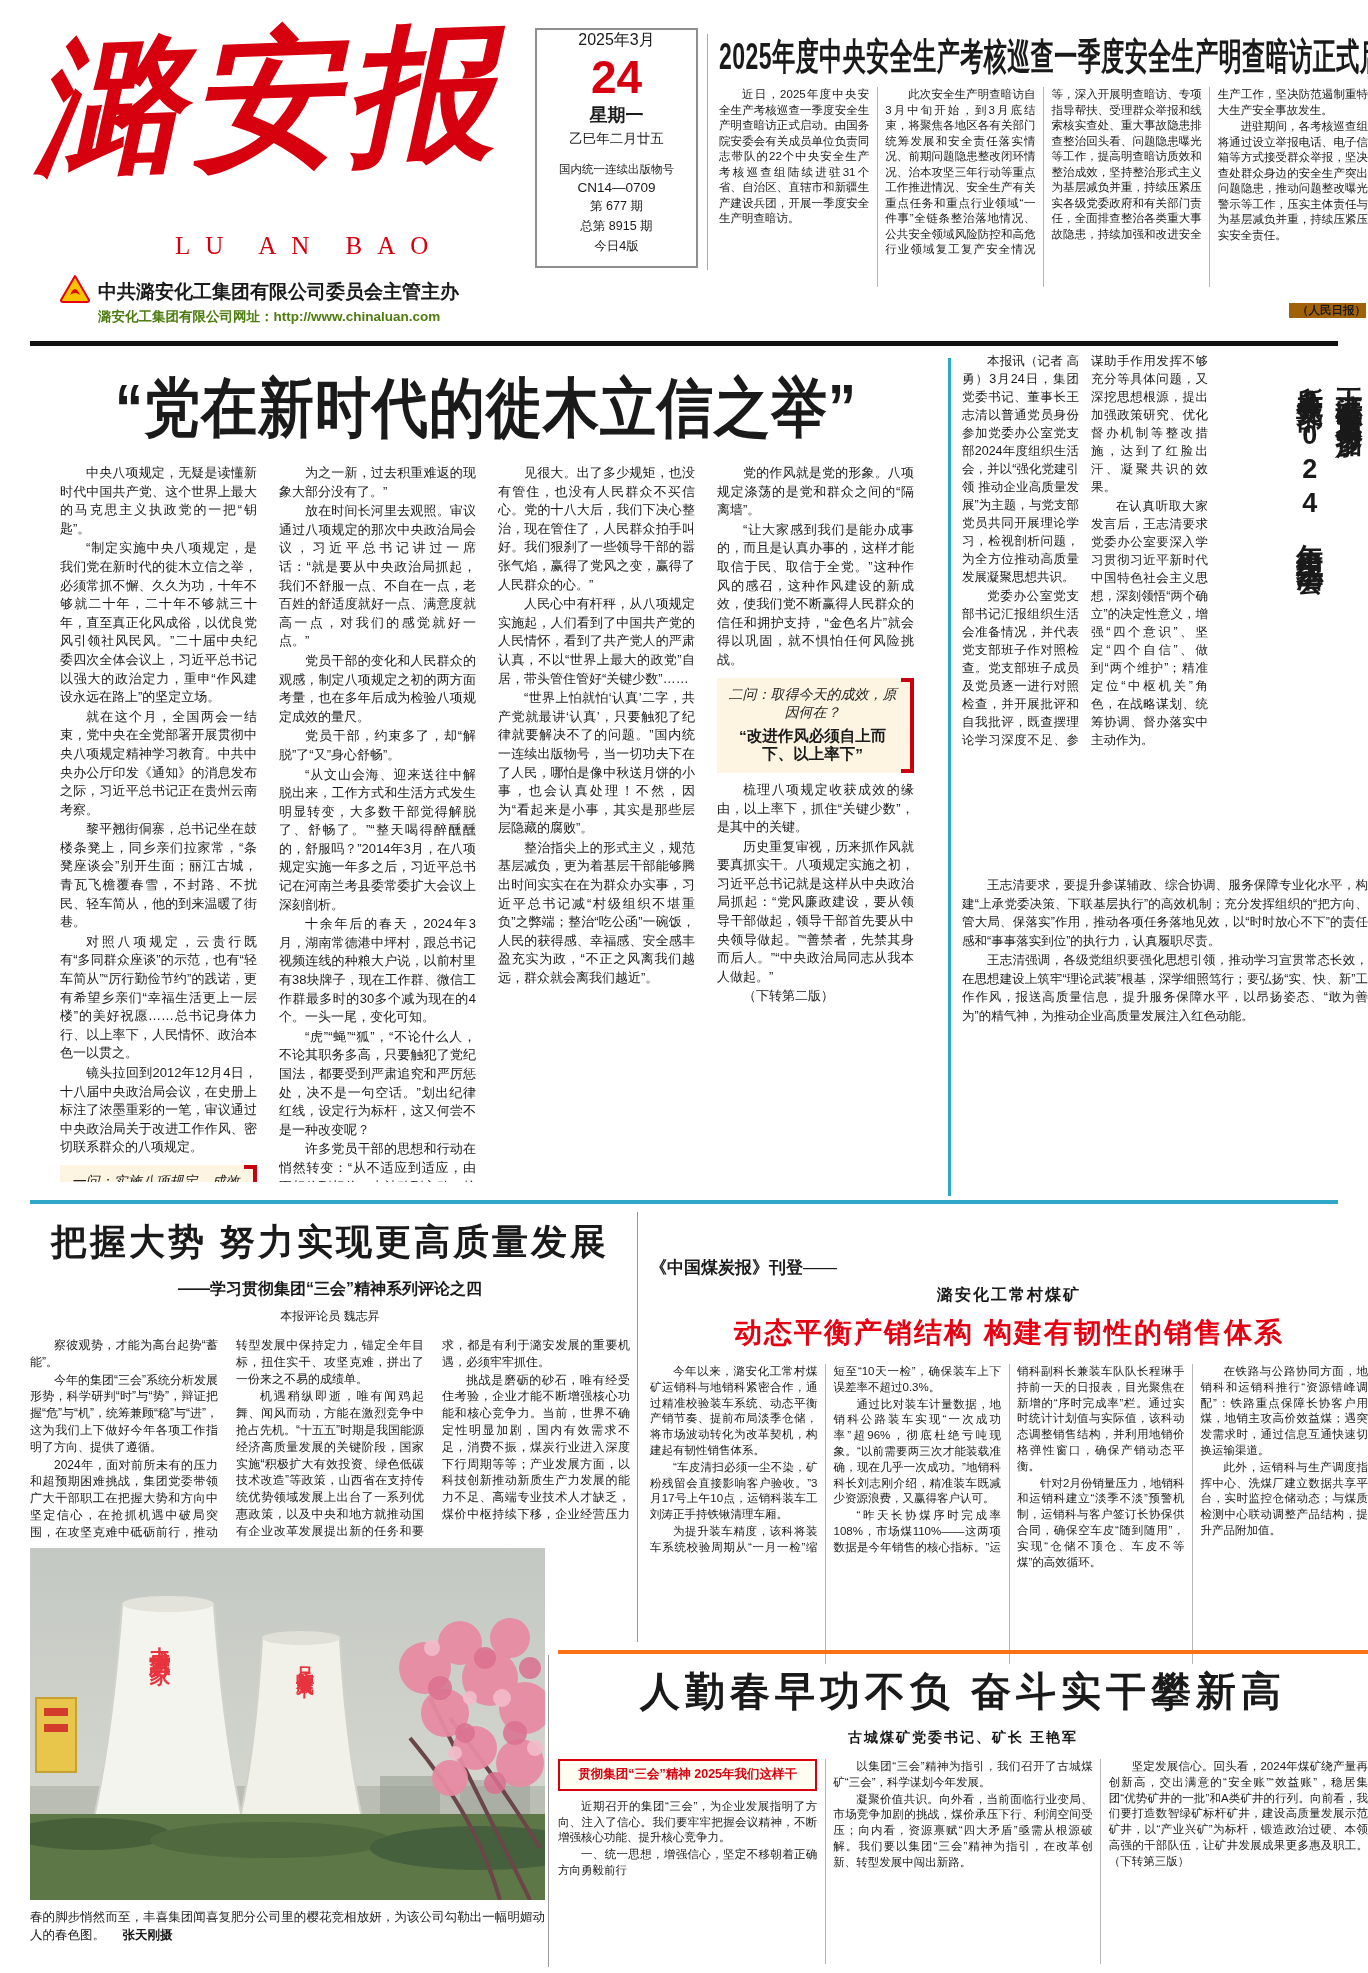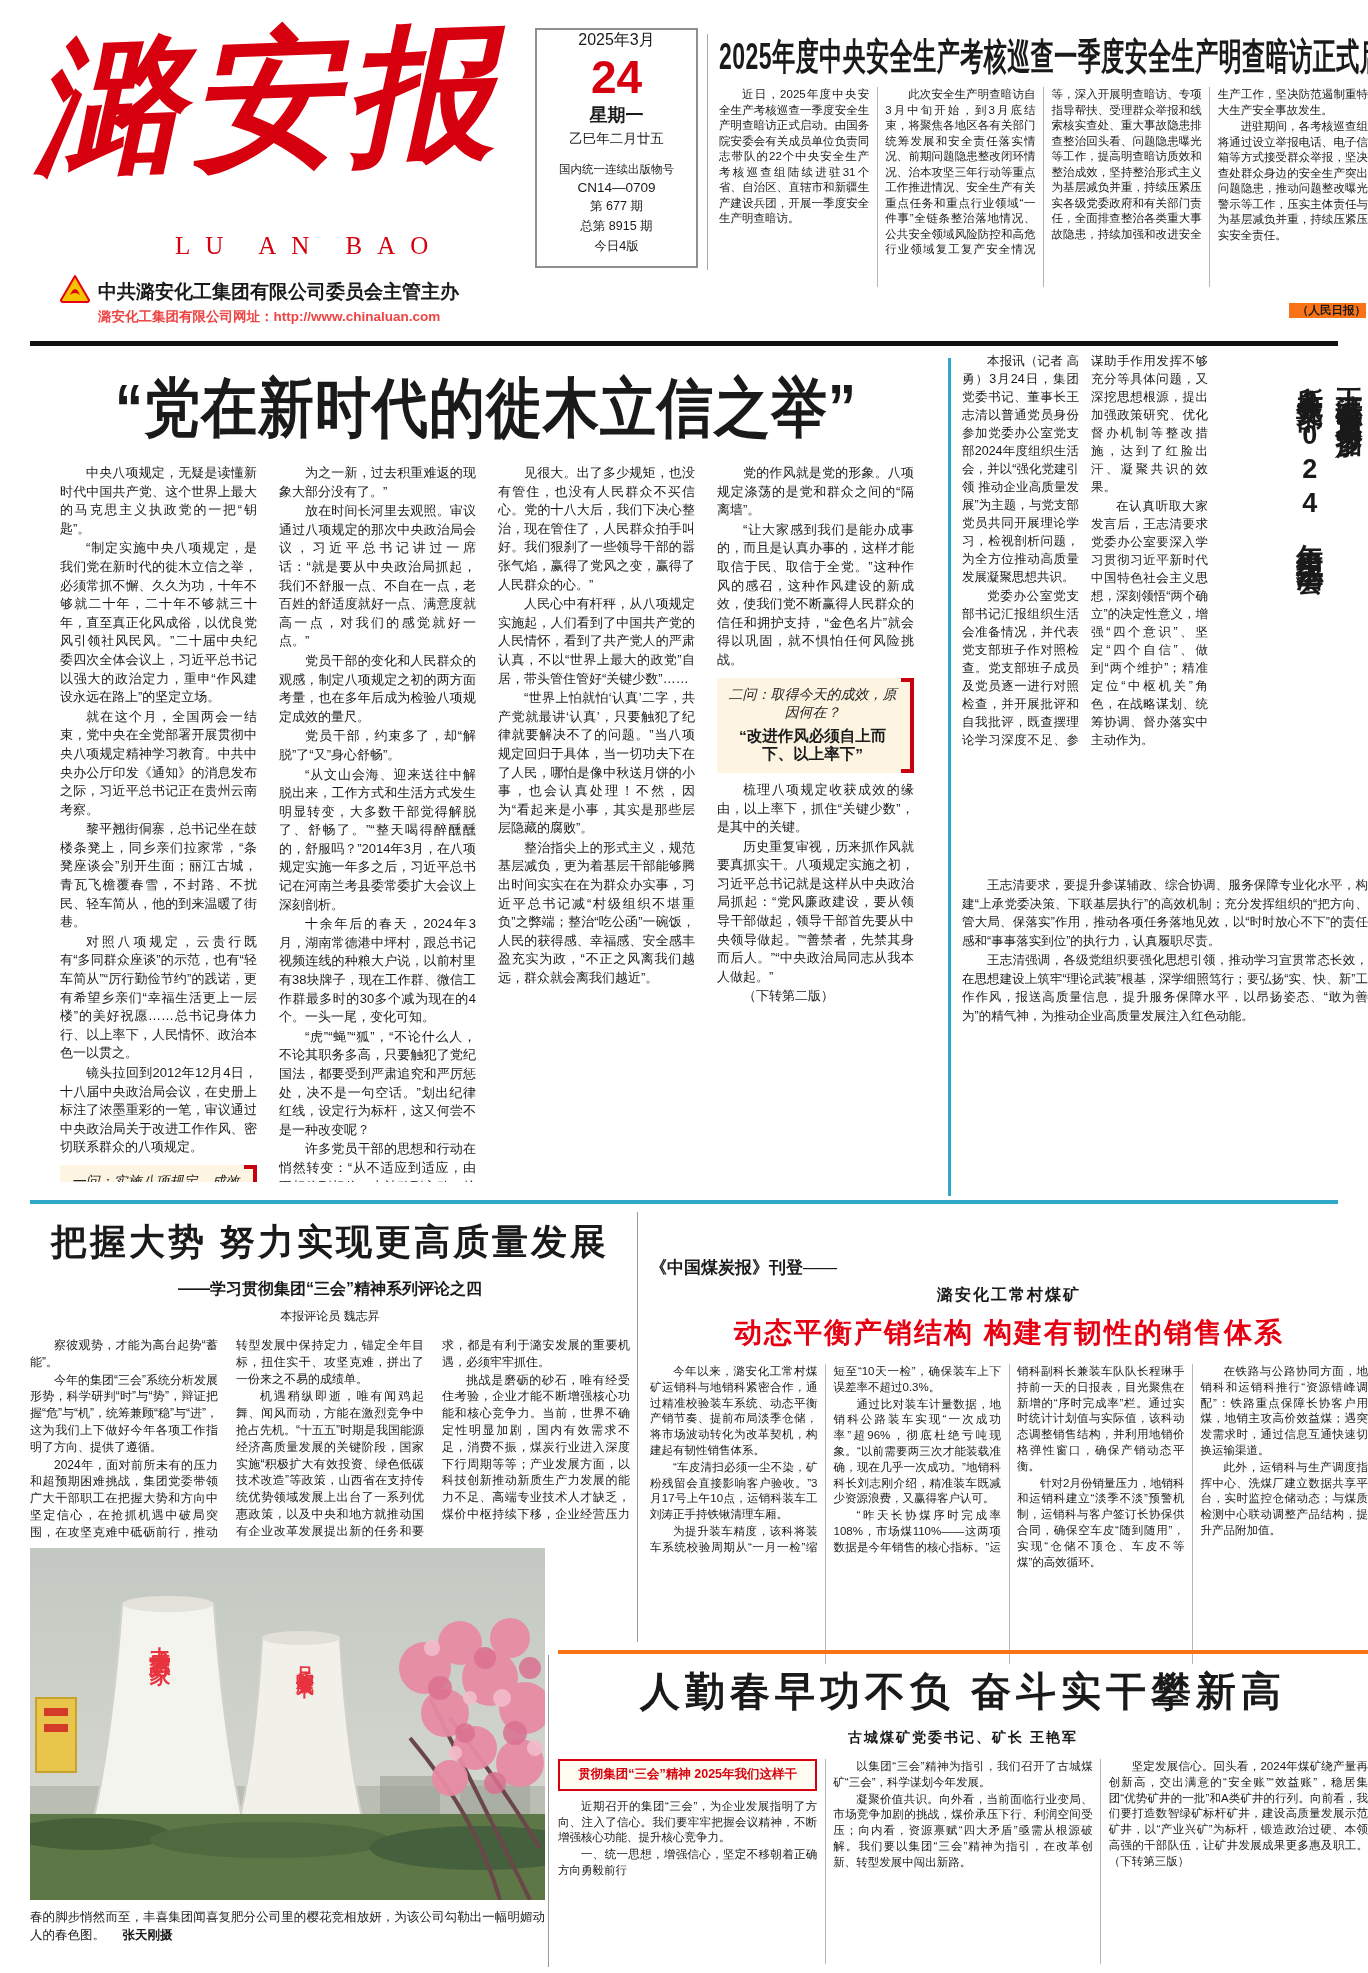--- a/index.html
+++ b/index.html
@@ -7,41 +7,41 @@
         font-family:"Liberation Sans","DejaVu Sans",sans-serif;color:#1a1a1a;overflow:hidden;}
   
   .masthead{position:absolute;left:30px;top:10px;width:505px;height:330px;}
   .calli{font-family:"Liberation Serif","DejaVu Serif",serif;font-style:italic;font-weight:bold;
          font-size:148px;line-height:1.35;color:#d6000f;letter-spacing:8px;transform:rotate(-2deg);
          transform-origin:left top;white-space:nowrap;}
   .pinyin{position:absolute;left:145px;top:222px;color:#d6000f;font-size:25px;letter-spacing:15px;
           font-family:"Liberation Serif","DejaVu Serif",serif;}
   .publisher{position:absolute;left:30px;top:265px;display:flex;align-items:center;gap:8px;
              font-size:19px;font-weight:bold;white-space:nowrap;}
-  .website{position:absolute;left:68px;top:298px;font-size:13.5px;font-weight:bold;color:#ef4444;}
+  .website{position:absolute;left:68px;top:298px;font-size:13.5px;font-weight:bold;color:#4d7c0f;}
   
   .datebox{position:absolute;left:535px;top:28px;width:163px;height:240px;border:2px solid #8f8f8f;
            text-align:center;box-sizing:border-box;font-size:15px;}
   .datebox .d-date{font-size:16px;margin-bottom:2px;}
   .datebox .d-day{font-size:46px;font-weight:900;color:#d6000f;line-height:1.05;}
   .datebox .d-week{font-size:18px;font-weight:bold;margin-top:2px;}
   .datebox .d-lunar{font-size:13.5px;margin-top:3px;}
   .datebox .d-issn-label{font-size:11.5px;margin-top:14px;}
   .datebox .d-issn{font-size:13.5px;margin-top:3px;}
   .datebox .d-issue{font-size:12.5px;margin-top:3px;}
   .datebox .d-total{font-size:12.5px;margin-top:3px;}
   .datebox .d-pages{font-size:12.5px;margin-top:3px;}
   .vline1{position:absolute;left:707px;top:34px;width:1px;height:236px;background:#aaa;}
   
   .top-article{position:absolute;left:719px;top:32px;width:649px;height:300px;}
   .top-headline{font-weight:900;font-size:23px;white-space:nowrap;letter-spacing:0.5px;
                 transform:scaleY(1.6);transform-origin:center top;text-align:center;height:44px;}
   .top-cols{column-count:4;column-gap:16px;column-rule:1px solid #b5b5b5;height:200px;
             font-size:11.5px;line-height:15.5px;text-align:justify;overflow:hidden;margin-top:11px;}
-  .top-source{position:absolute;right:2px;bottom:14px;background:#f97316;font-size:11.5px;
+  .top-source{position:absolute;right:2px;bottom:14px;background:#a16207;font-size:11.5px;
               font-weight:bold;padding-left:8px;}
   .par{margin:0 0 1px 0;text-indent:2em;text-align:justify;}
   
   .rule-black{position:absolute;left:30px;top:341px;width:1308px;height:5px;background:#111;}
   .rule-cyan{position:absolute;left:30px;top:1200px;width:1308px;height:4px;background:#2ea7c9;}
   .vline-blue{position:absolute;left:948px;top:358px;width:3px;height:838px;background:#2ea7c9;}
   .vline2{position:absolute;left:637px;top:1212px;width:1px;height:430px;background:#999;}
   .vline3{position:absolute;left:548px;top:1655px;width:1px;height:312px;background:#999;}
   
   .main-left{position:absolute;left:30px;top:352px;width:912px;height:845px;}
@@ -168,21 +168,21 @@
           <p class="par">党员干部的变化和人民群众的观感，制定八项规定之初的两方面考量，也在多年后成为检验八项规定成效的量尺。</p>
           <p class="par">党员干部，约束多了，却“解脱”了“又”身心舒畅”。</p>
           <p class="par">“从文山会海、迎来送往中解脱出来，工作方式和生活方式发生明显转变，大多数干部觉得解脱了、舒畅了。”“整天喝得醉醺醺的，舒服吗？”2014年3月，在八项规定实施一年多之后，习近平总书记在河南兰考县委常委扩大会议上深刻剖析。</p>
           <p class="par">十余年后的春天，2024年3月，湖南常德港中坪村，跟总书记视频连线的种粮大户说，以前村里有38块牌子，现在工作群、微信工作群最多时的30多个减为现在的4个。一头一尾，变化可知。</p>
           <p class="par">“虎”“蝇”“狐”，“不论什么人，不论其职务多高，只要触犯了党纪国法，都要受到严肃追究和严厉惩处，决不是一句空话。”划出纪律红线，设定行为标杆，这又何尝不是一种改变呢？</p>
           <p class="par">许多党员干部的思想和行动在悄然转变：“从不适应到适应，由不相信到相信，由被动到主动，校准了思想坐标，调整了行为立起，绷紧了作风之弦。”</p>
         </div>
       <div class="mcol">
           <p class="par">见很大。出了多少规矩，也没有管住，也没有人民群众不买信心。党的十八大后，我们下决心整治，现在管住了，人民群众拍手叫好。我们狠刹了一些领导干部的嚣张气焰，赢得了党风之变，赢得了人民群众的心。”</p>
           <p class="par">人民心中有杆秤，从八项规定实施起，人们看到了中国共产党的人民情怀，看到了共产党人的严肃认真，不以“世界上最大的政党”自居，带头管住管好“关键少数”……</p>
-          <p class="par">“世界上怕就怕‘认真’二字，共产党就最讲‘认真’，只要触犯了纪律就要解决不了的问题。”当八项规定回归于具体，当一切功夫下在了人民，哪怕是像中秋送月饼的小事，也会认真处理！不然，因为“看起来是小事，其实是那些层层隐藏的腐败”。</p>
+          <p class="par">“世界上怕就怕‘认真’二字，共产党就最讲‘认真’，只要触犯了纪律就要解决不了的问题。”国内统一连续出版物号，当一切功夫下在了人民，哪怕是像中秋送月饼的小事，也会认真处理！不然，因为“看起来是小事，其实是那些层层隐藏的腐败”。</p>
           <p class="par">整治指尖上的形式主义，规范基层减负，更为着基层干部能够腾出时间实实在在为群众办实事，习近平总书记减“村级组织不堪重负”之弊端；整治“吃公函”一碗饭，人民的获得感、幸福感、安全感丰盈充实为政，“不正之风离我们越远，群众就会离我们越近”。</p>
         </div>
       <div class="mcol">
         <div>
             <p class="par">党的作风就是党的形象。八项规定涤荡的是党和群众之间的“隔离墙”。</p>
             <p class="par">“让大家感到我们是能办成事的，而且是认真办事的，这样才能取信于民、取信于全党。”这种作风的感召，这种作风建设的新成效，使我们党不断赢得人民群众的信任和拥护支持，“金色名片”就会得以巩固，就不惧怕任何风险挑战。</p>
           </div>
         <div class="qbox">
           <div class="q1">二问：取得今天的成效，原因何在？</div>
           <div class="q2">“改进作风必须自上而下、以上率下”</div>

